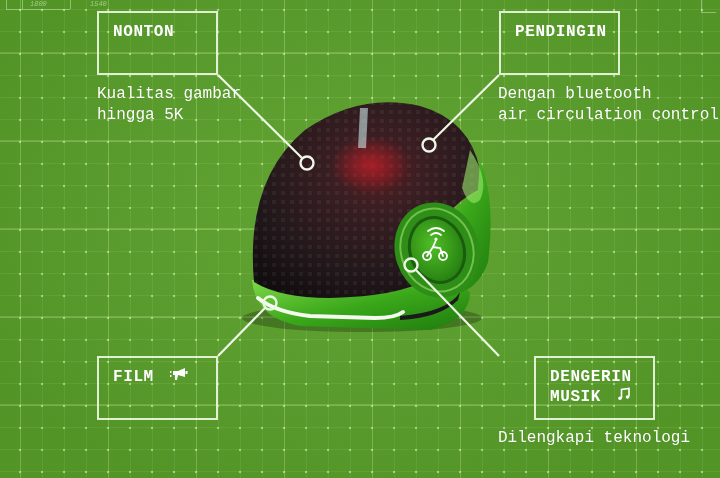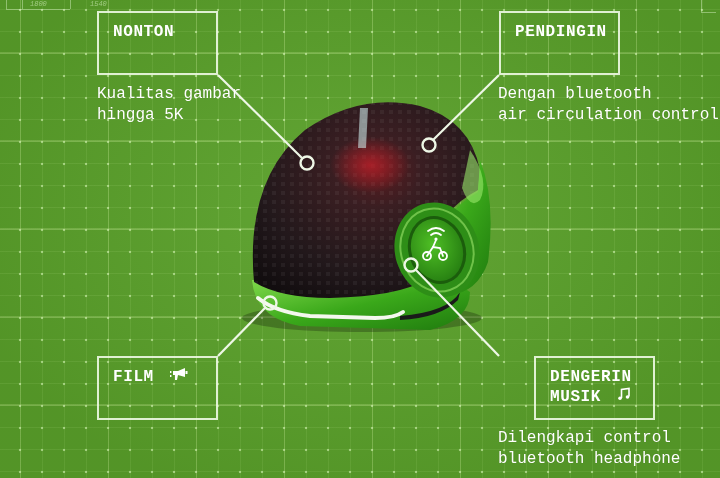--- a/index.html
+++ b/index.html
@@ -170,17 +170,16 @@
       <span class="icon">
         <svg width="14" height="14" viewBox="0 0 14 14" fill="none" stroke="#fff" stroke-width="1.6">
           <path d="M4.5 11 L4.5 2.5 L12 1.5 L12 9.5"></path>
           <circle cx="3" cy="11.2" r="1.8" fill="#fff" stroke="none"></circle>
           <circle cx="10.5" cy="10" r="1.8" fill="#fff" stroke="none"></circle>
         </svg>
       </span>
     </div>
   </div>
   <div class="desc" style="left:498px; top:428px;">
-    <div>Dilengkapi control</div>
-    <div>bluetooth headphone</div>
+    <div>Dilengkapi teknologi</div>
   </div>
 
 </div>
 
 </body></html>

